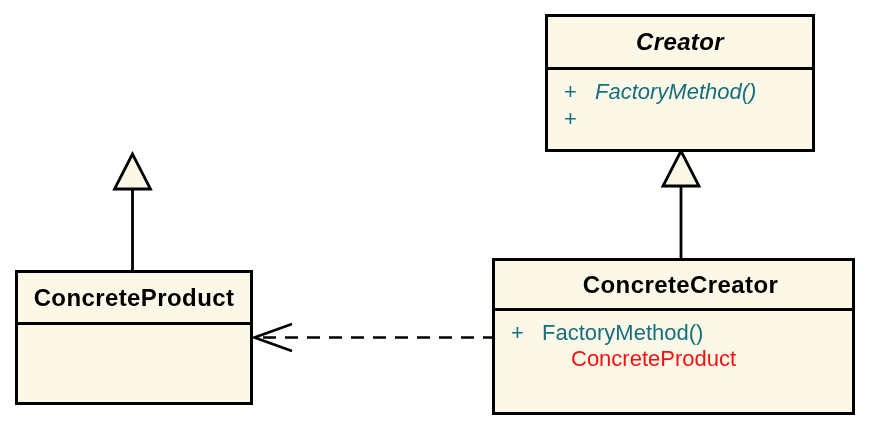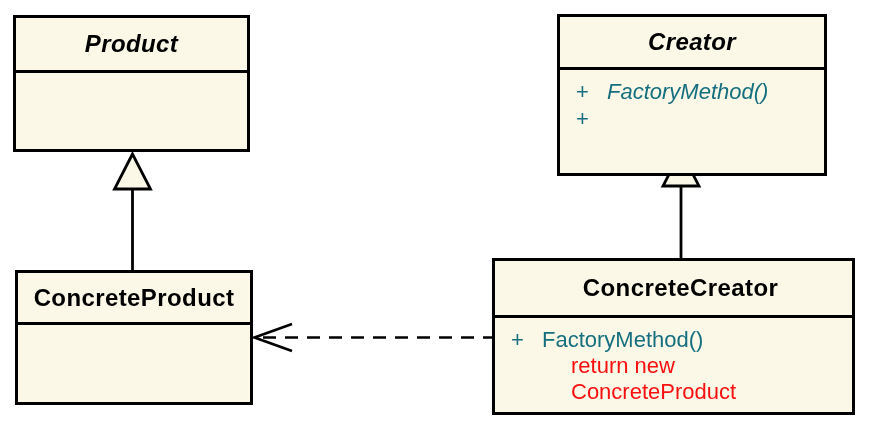--- a/index.html
+++ b/index.html
@@ -76,26 +76,26 @@
     top: 346px;
     width: 172px;
     text-align: center;
     font-size: 22px;
     color: var(--label-color, #000);
     white-space: nowrap;
   }
   
   .box-product          { left: 13px;  top: 15px;  width: 237px; height: 137px; }
   .box-product .class-title          { height: 55px; }
-  .box-creator          { left: 545px; top: 14px;  width: 270px; height: 162px; margin-left: 12px; }
+  .box-creator          { left: 545px; top: 14px;  width: 270px; height: 138px; }
   .box-creator .class-title          { height: 53px; }
   .box-concrete-product { left: 15px;  top: 270px; width: 238px; height: 135px; }
   .box-concrete-product .class-title { height: 52px; }
   .box-concrete-creator { left: 492px; top: 258px; width: 363px; height: 157px; }
-  .box-concrete-creator .class-title { height: 57px; padding-left: 14px; }
+  .box-concrete-creator .class-title { height: 50px; padding-left: 14px; }
 </style>
 </head>
 <body>
 
 <div class="canvas">
 
   <svg class="connectors" viewBox="0 0 874 431" xmlns="http://www.w3.org/2000/svg">
 
     <g>
       <line x1="132.5" y1="188" x2="132.5" y2="271.5" stroke="#000" stroke-width="2.8"></line>
@@ -106,24 +106,20 @@
       <line x1="681" y1="185" x2="681" y2="259.5" stroke="#000" stroke-width="2.8"></line>
       <polygon points="681,151 663,186 699,186" fill="#FCF8E8" stroke="#000" stroke-width="2.8"></polygon>
     </g>
 
     <g>
       <line x1="263" y1="337.5" x2="493" y2="337.5" stroke="#000" stroke-width="2.6" stroke-dasharray="13 9"></line>
       <polyline points="292,324 254.5,337.5 292,351" fill="none" stroke="#000" stroke-width="2.6"></polyline>
     </g>
   </svg>
 
-  <div class="uml-class box-product">
-    <div class="class-title abstract">Product</div>
-    <div class="class-body"></div>
-  </div>
 
   <div class="uml-class box-creator">
     <div class="class-title abstract">Creator</div>
     <div class="class-body">
       <div class="method-row">
         <span class="vis">+</span>
         <span class="sig italic">FactoryMethod()</span>
       </div>
       <div class="method-row">
         <span class="vis">+</span>
@@ -136,19 +132,18 @@
     <div class="class-body"></div>
   </div>
 
   <div class="uml-class box-concrete-creator">
     <div class="class-title">ConcreteCreator</div>
     <div class="class-body">
       <div class="method-row">
         <span class="vis">+</span>
         <span class="sig">FactoryMethod()</span>
       </div>
-      <div class="note-line">return new</div>
       <div class="note-line">ConcreteProduct</div>
     </div>
   </div>
 
 
 </div>
 
 </body></html>

